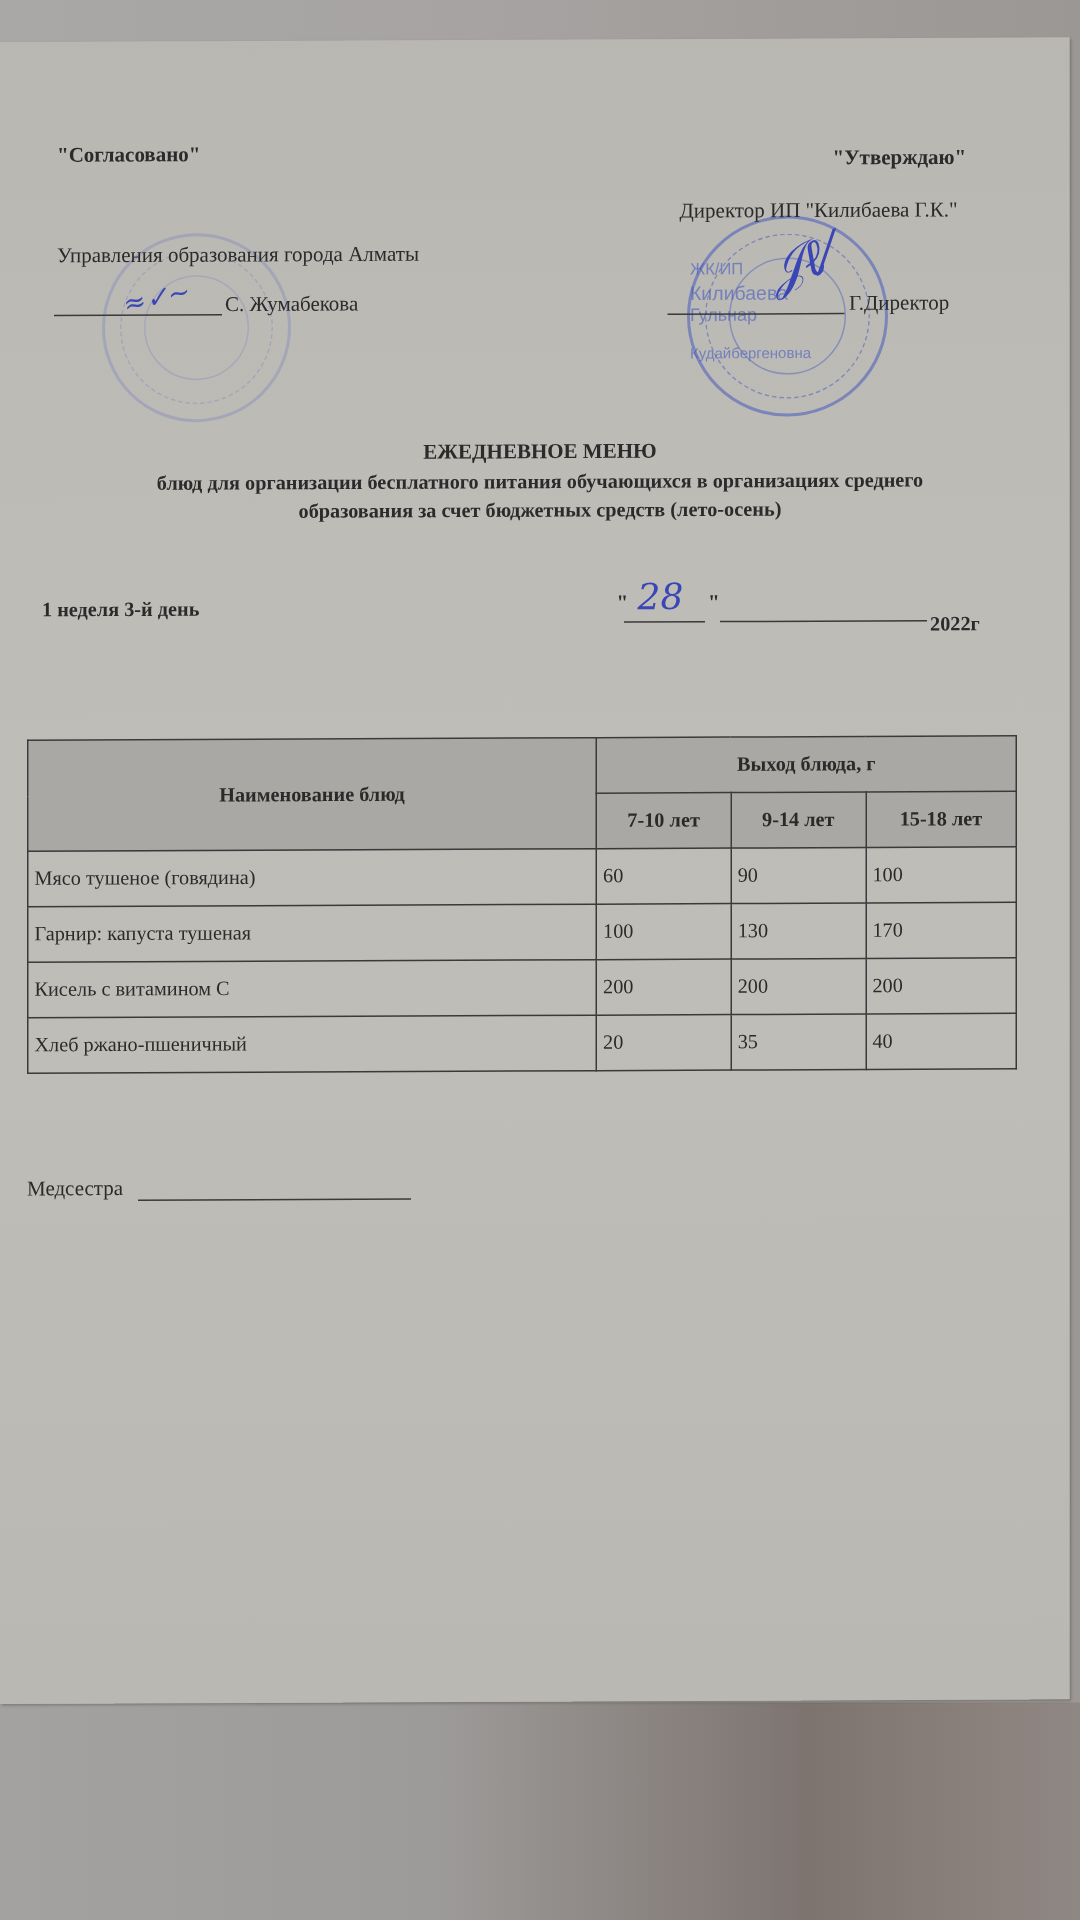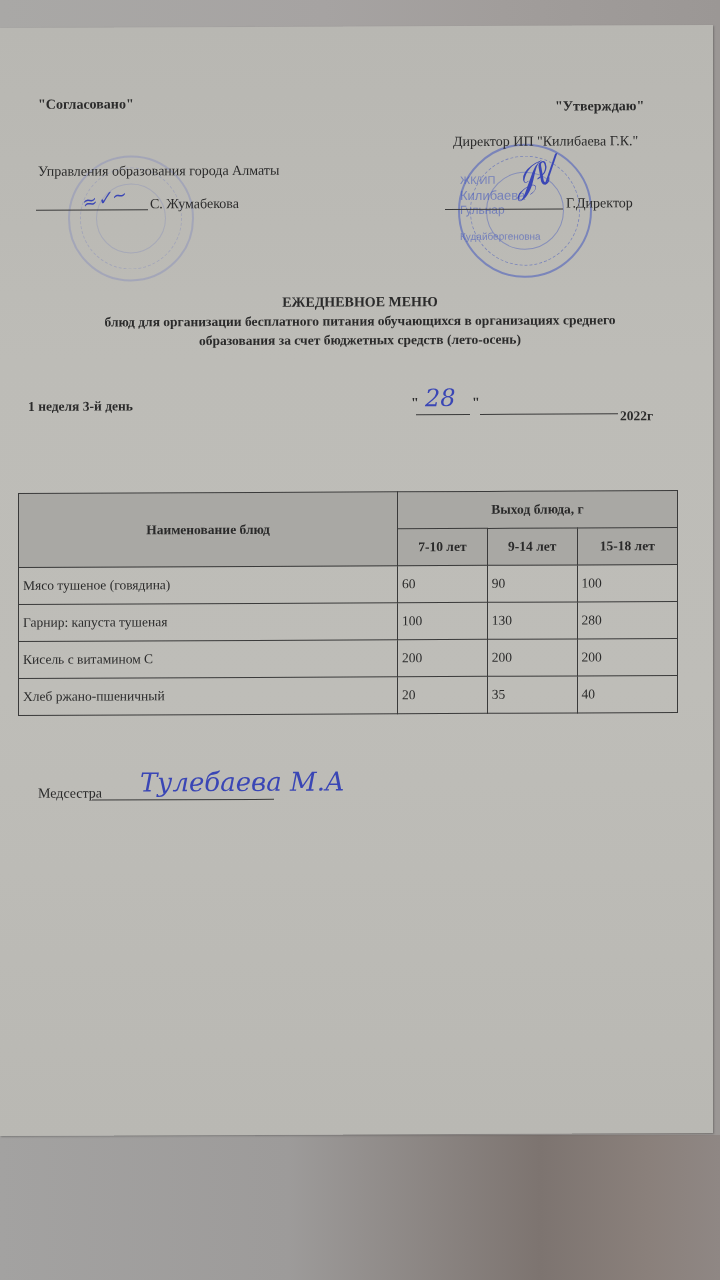--- a/index.html
+++ b/index.html
@@ -121,34 +121,33 @@
       <tr>
         <td class="name">Мясо тушеное (говядина)</td>
         <td class="num">60</td>
         <td class="num">90</td>
         <td class="num">100</td>
       </tr>
       <tr>
         <td class="name">Гарнир: капуста тушеная</td>
         <td class="num">100</td>
         <td class="num">130</td>
-        <td class="num">280</td>
+        <td class="num">170</td>
       </tr>
       <tr>
         <td class="name">Кисель с витамином С</td>
         <td class="num">200</td>
         <td class="num">200</td>
         <td class="num">200</td>
       </tr>
       <tr>
         <td class="name">Хлеб ржано-пшеничный</td>
         <td class="num">20</td>
         <td class="num">35</td>
         <td class="num">40</td>
       </tr>
     </tbody>
   </table>
 
-  <div class="abs t14" style="left:18px; top:758px;margin-left:20px;">Медсестра</div>
+  <div class="abs t14" style="left:18px; top:758px;">Медсестра</div>
   <div class="sig-line" style="left:92px; top:772px; width:182px;"></div>
-  <div class="hand" style="left:140px; top:740px; font-size:26px;">Тулебаева М.А</div>
 
 </div>
 
 </body></html>

